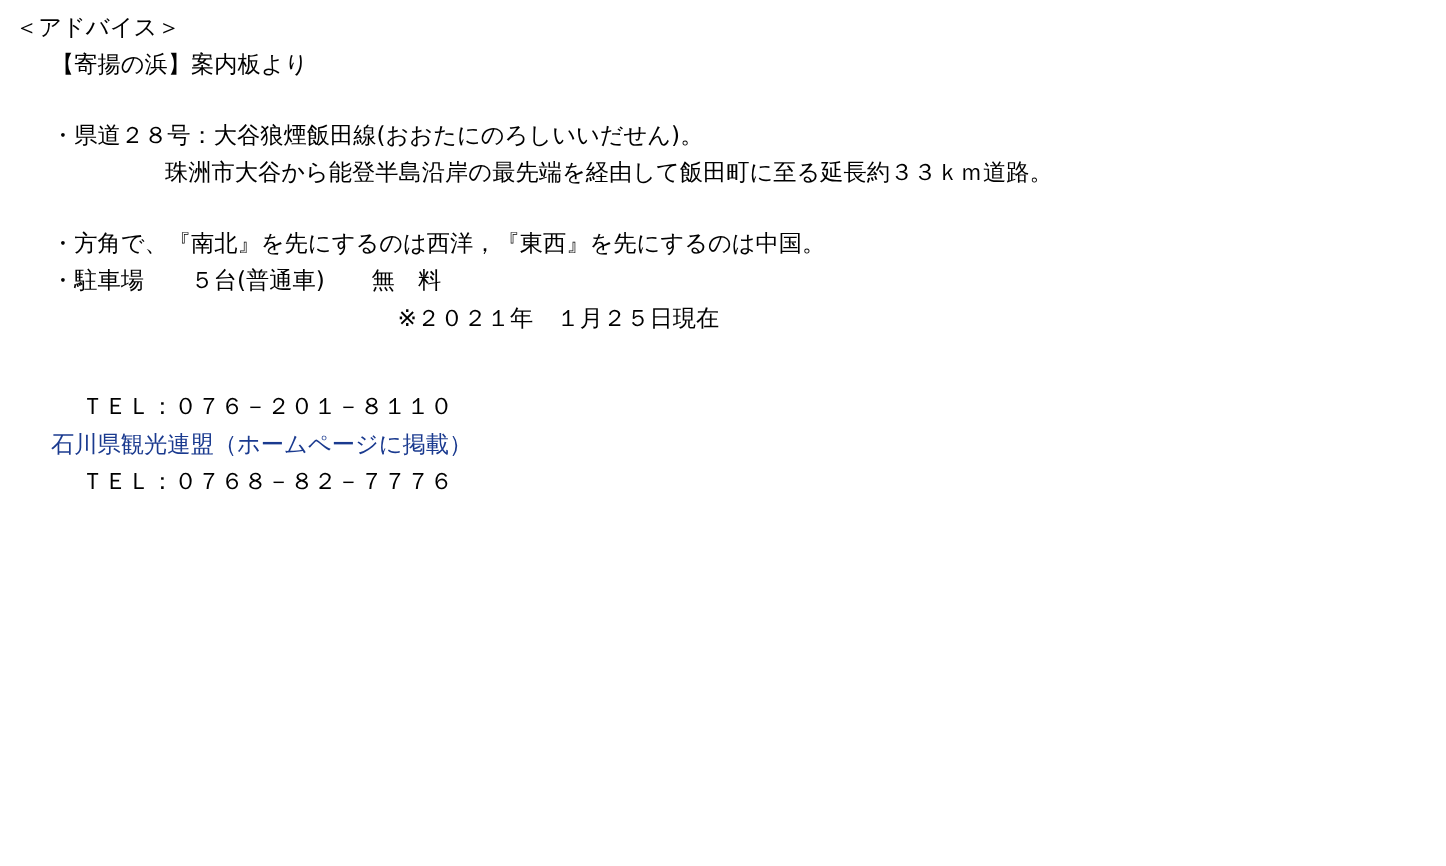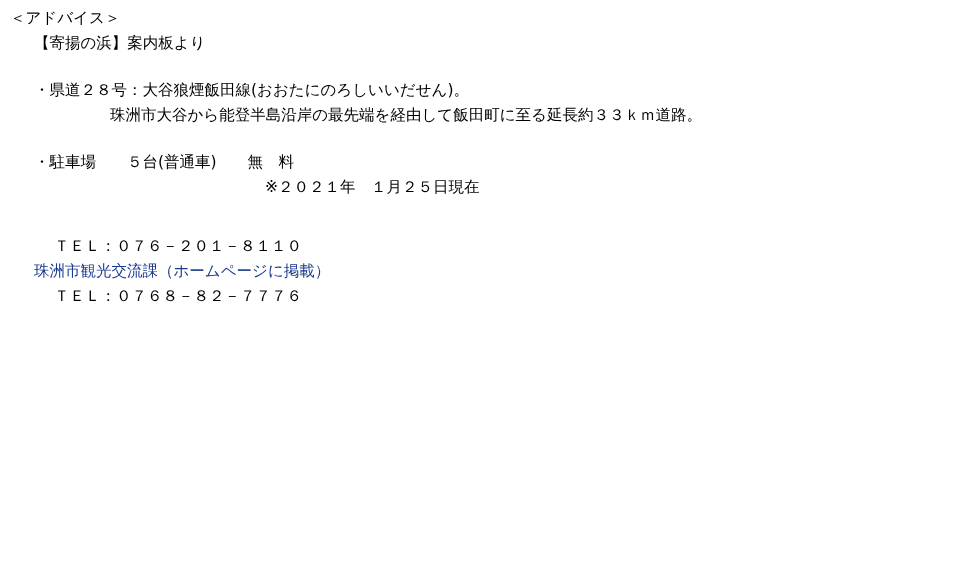--- a/index.html
+++ b/index.html
@@ -57,22 +57,23 @@
   <div class="line indent-1">【寄揚の浜】案内板より</div>
 
 
   <div class="spacer-md"></div>
 
   <div class="line indent-3">・県道２８号：大谷狼煙飯田線(おおたにのろしいいだせん)。</div>
   <div class="line indent-4">珠洲市大谷から能登半島沿岸の最先端を経由して飯田町に至る延長約３３ｋｍ道路。</div>
 
   <div class="spacer-md"></div>
 
+  <div class="line indent-5">・方角で、『南北』を先にするのは西洋，『東西』を先にするのは中国。</div>
   <div class="line indent-5">・駐車場　　５台(普通車)　　無　料</div>
   <div class="line indent-4" style="padding-left:255px;">※２０２１年　１月２５日現在</div>
 
   <div class="spacer-lg"></div>
 
   <div class="line indent-6">ＴＥＬ：０７６－２０１－８１１０</div>
-  <div class="line indent-1 link-blue">珠洲市観光交流課（ホームページに掲載）</div>
+  <div class="line indent-1 link-blue">石川県観光連盟（ホームページに掲載）</div>
   <div class="line indent-6">ＴＥＬ：０７６８－８２－７７７６</div>
 
 </div>
 
 </body></html>

